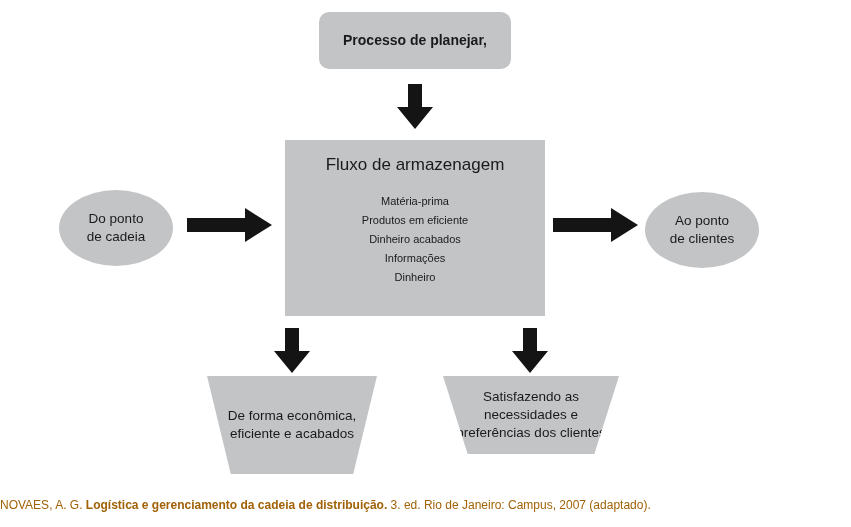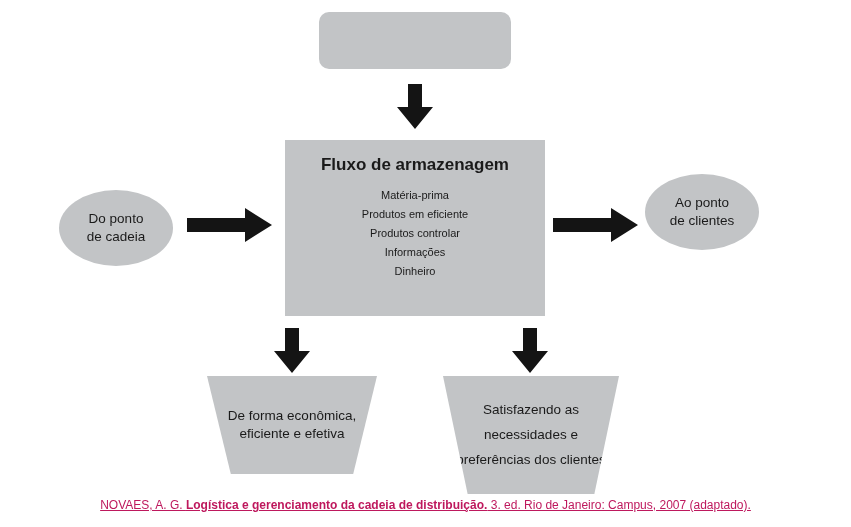--- a/index.html
+++ b/index.html
@@ -23,71 +23,71 @@
     text-align: center;
   }
   .rounded { border-radius: 10px; }
   .ellipse { border-radius: 50%; }
   .trap { clip-path: polygon(0 0, 100% 0, 86% 100%, 14% 100%); }
 
   .top-box { left: 319px; top: 12px; width: 192px; height: 57px; }
   .top-box .line { font-size: 14px; font-weight: 700; line-height: 19px; }
 
   .center-box { left: 285px; top: 140px; width: 260px; height: 176px; justify-content: flex-start; padding-top: 14px; }
-  .center-box .title { font-size: 17px; font-weight: 700; line-height: 22px; margin-bottom: 10px; }
+  .center-box .title { font-size: 17px; font-weight: 400; line-height: 22px; margin-bottom: 16px; }
   .center-box .item { font-size: 11px; line-height: 19px; }
 
   .ellipse-left  { left: 59px;  top: 190px; width: 114px; height: 76px; }
-  .ellipse-right { left: 645px; top: 174px; width: 114px; height: 76px; }
+  .ellipse-right { left: 645px; top: 192px; width: 114px; height: 76px; }
   .ellipse .line { font-size: 13.5px; line-height: 18px; }
 
   .trap-left  { left: 207px; top: 376px; width: 170px; height: 98px; }
-  .trap-right { left: 443px; top: 376px; width: 176px; height: 118px; gap: 7px; }
+  .trap-right { left: 443px; top: 376px; width: 176px; height: 78px; }
   .trap .line { font-size: 13.5px; line-height: 18px; }
 
   .arrow { position: absolute; }
   .arrow svg { display: block; width: 100%; height: 100%; }
   .arrow polygon { fill: var(--arrow, #141414); }
   .arrow-top          { left: 397px; top: 84px;  width: 36px; height: 45px; }
   .arrow-left         { left: 187px; top: 208px; width: 85px; height: 34px; }
   .arrow-right        { left: 553px; top: 208px; width: 85px; height: 34px; }
   .arrow-bottom-left  { left: 274px; top: 328px; width: 36px; height: 45px; }
   .arrow-bottom-right { left: 512px; top: 328px; width: 36px; height: 45px; }
 
   .citation {
     position: absolute;
     left: 0; right: 0; top: 497px;
-    text-align: center;
+    text-align: left;
     font-size: 12px;
     line-height: 16px;
-    color: #be185d;
+    color: #a16207;
     white-space: nowrap;
-    text-decoration: underline;
   }
   .citation .bold { font-weight: 700; }
 </style>
 </head>
 <body>
 
 <div class="canvas" style="--bg: #ffffff; --fill: #c2c4c6; --text: #1a1a1a; --arrow: #141414;">
 
   <div class="shape rounded top-box">
+    <div class="line">Processo de planejar,</div>
   </div>
 
   <div class="arrow arrow-top">
     <svg viewBox="0 0 36 45" preserveAspectRatio="none" aria-hidden="true">
       <polygon points="11,0 25,0 25,23 36,23 18,45 0,23 11,23"></polygon>
     </svg>
   </div>
 
   <div class="shape center-box">
     <div class="title">Fluxo de armazenagem</div>
     <div class="item">Matéria-prima</div>
     <div class="item">Produtos em eficiente</div>
-    <div class="item">Produtos controlar</div>
+    <div class="item">Dinheiro acabados</div>
     <div class="item">Informações</div>
     <div class="item">Dinheiro</div>
   </div>
 
   <div class="shape ellipse ellipse-left">
     <div class="line">Do ponto</div>
     <div class="line">de cadeia</div>
   </div>
 
   <div class="arrow arrow-left">
@@ -114,21 +114,21 @@
   </div>
 
   <div class="arrow arrow-bottom-right">
     <svg viewBox="0 0 36 45" preserveAspectRatio="none" aria-hidden="true">
       <polygon points="11,0 25,0 25,23 36,23 18,45 0,23 11,23"></polygon>
     </svg>
   </div>
 
   <div class="shape trap trap-left">
     <div class="line">De forma econômica,</div>
-    <div class="line">eficiente e efetiva</div>
+    <div class="line">eficiente e acabados</div>
   </div>
 
   <div class="shape trap trap-right">
     <div class="line">Satisfazendo as</div>
     <div class="line">necessidades e</div>
     <div class="line">preferências dos clientes</div>
   </div>
 
   <div class="citation">
     <span>NOVAES, A. G. </span><span class="bold">Logística e gerenciamento da cadeia de distribuição.</span><span> 3. ed. Rio de Janeiro: Campus, 2007 (adaptado).</span>

